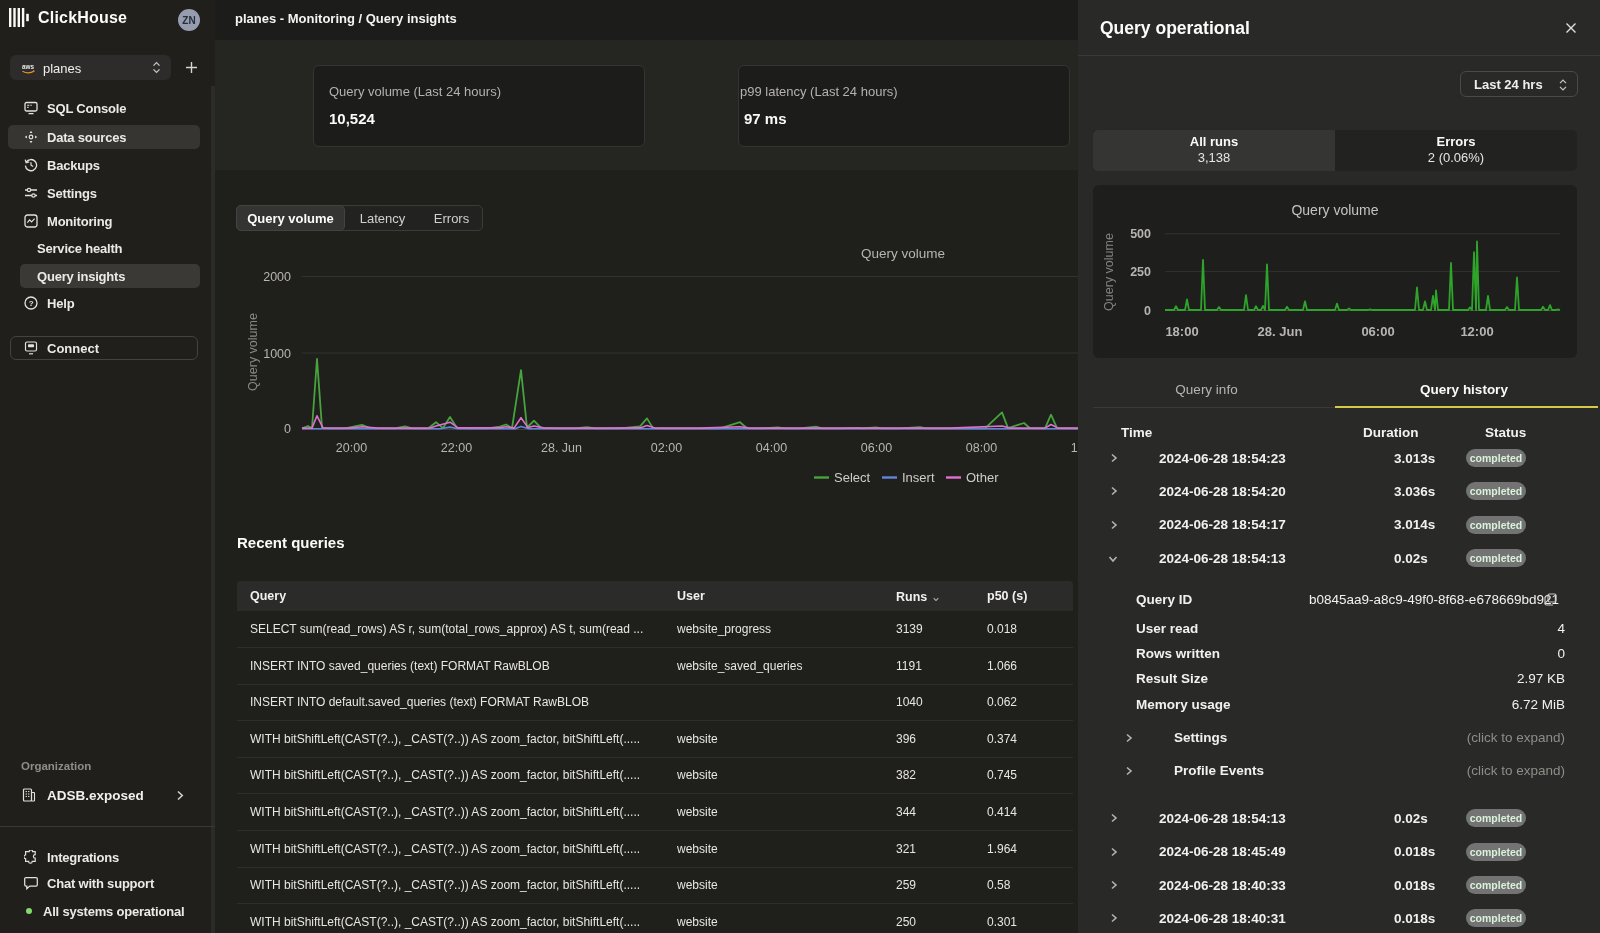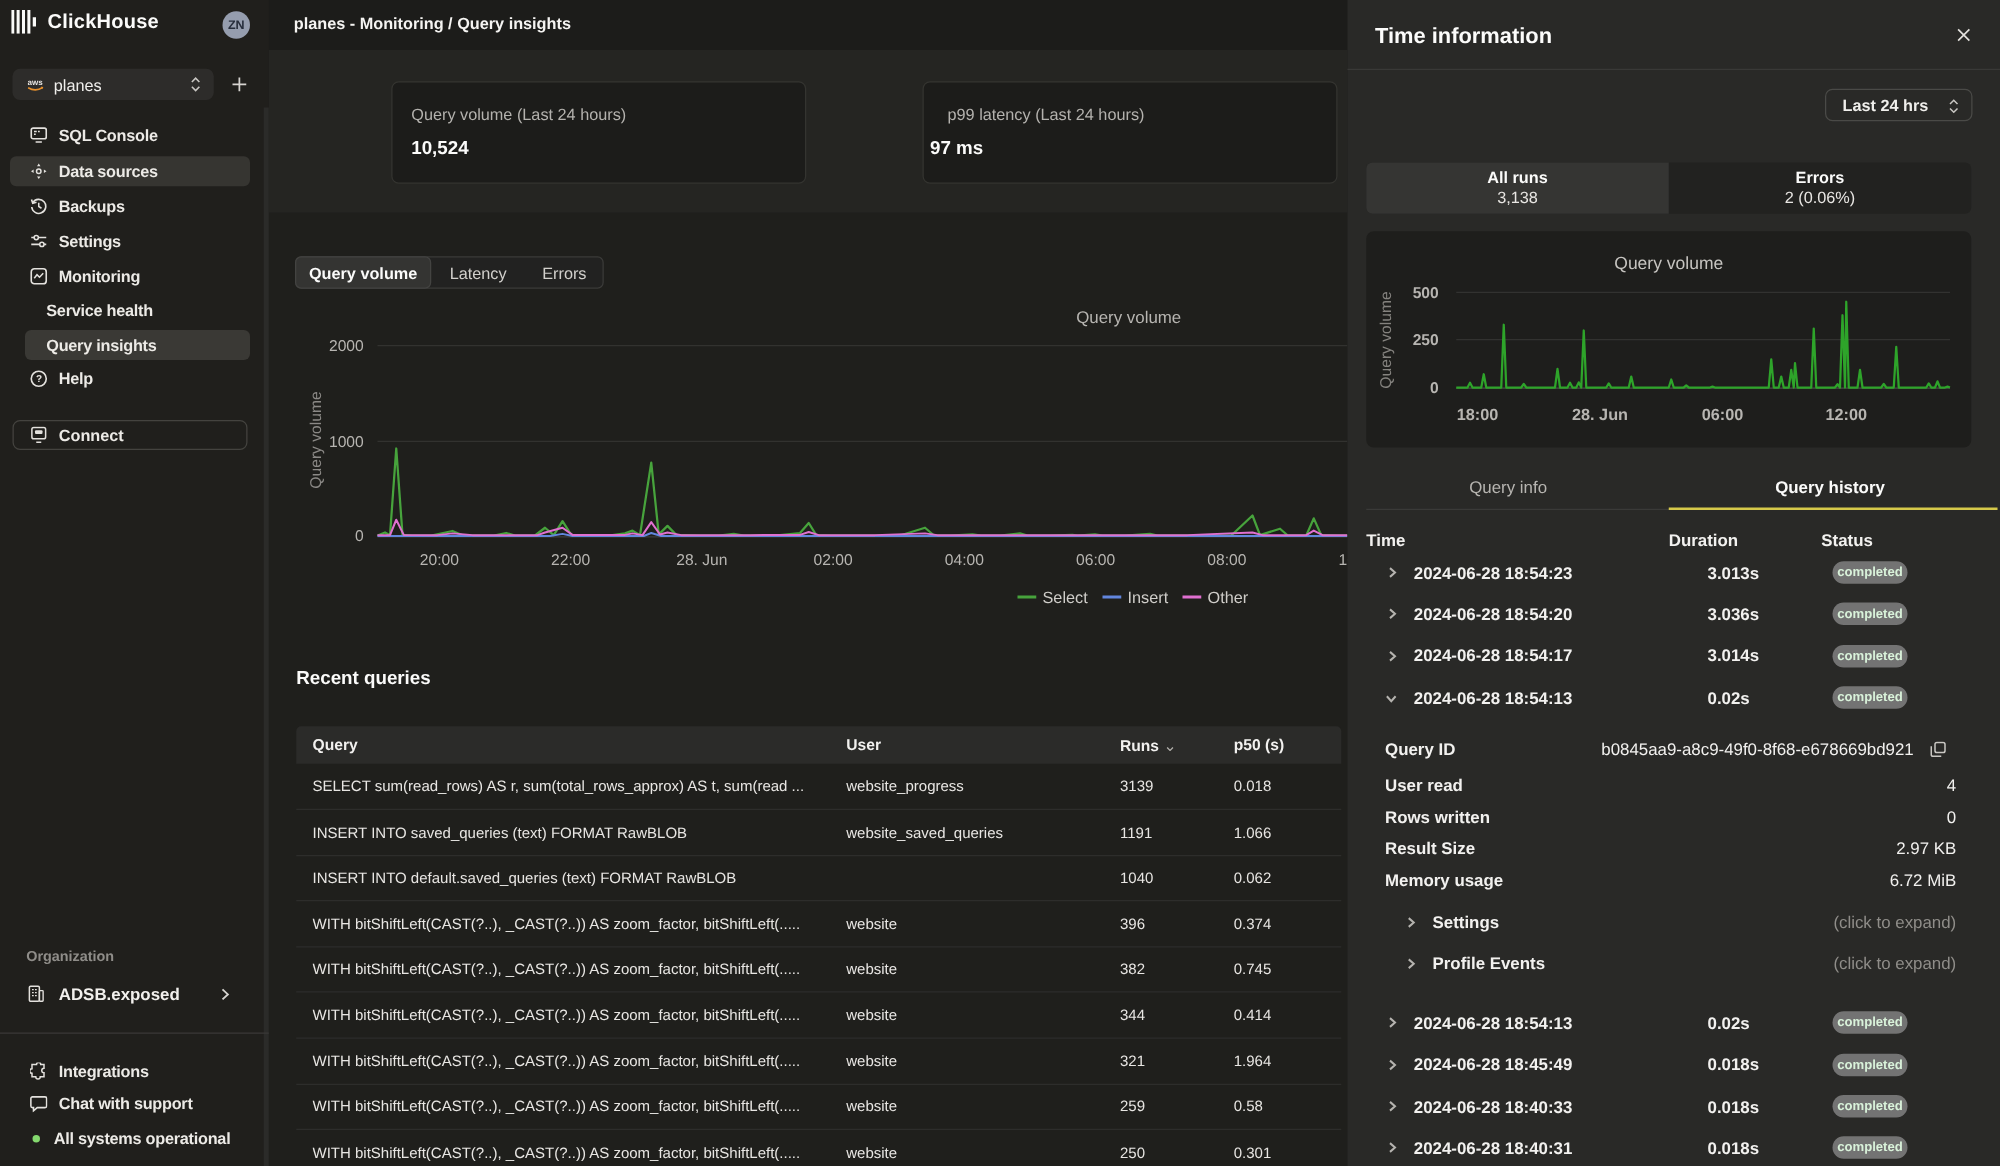--- a/index.html
+++ b/index.html
@@ -8,38 +8,38 @@
 #sidebar { position:absolute; left:0; top:0; width:215px; height:933px; background:#201f1c; }
 #main { position:absolute; left:215px; top:0; width:863px; height:933px; background:#1f1f1c; }
 #panel { position:absolute; left:1078px; top:0; width:522px; height:933px; background:#292927; }
 .navrow { position:absolute; left:0; width:215px; height:24px; }
 .navtext { position:absolute; left:47px; top:50%; transform:translateY(-50%); font-size:13px; font-weight:600; color:#eceae6; letter-spacing:-0.2px; }
 .navicon { position:absolute; left:24px; top:50%; transform:translateY(-50%); width:14px; height:14px; }
 .hl { background:#363531; border-radius:5px; }
 .qh { font-weight:700; color:#f2f1ef; }
 .trow { position:absolute; left:0; width:836px; height:37px; border-bottom:1px solid #2d2d2b; }
 .tc { position:absolute; top:50%; transform:translateY(-50%); white-space:nowrap; font-size:12px; }
-.hrow { position:absolute; font-size:13.5px; color:#f2f1ef; }
+.hrow { position:absolute; font-size:13.5px; color:#f2f1ef;margin-left:28px; }
 .pill { position:absolute; width:60px; height:18px; border-radius:9px; background:#737373; color:#d9f2da; font-size:10.5px; font-weight:600; display:flex; align-items:center; justify-content:center; }
 .chev { position:absolute; }
 </style>
 </head>
 <body>
 <div id="main">
 
   <div class="abs" style="left:0;top:0;width:863px;height:40px;background:#1c1c1a"></div>
   <div class="abs" style="left:20px;top:11px;font-size:13px;font-weight:700;color:#f5f4f2">planes - Monitoring / Query insights</div>
 
   <div class="abs" style="left:0;top:40px;width:863px;height:130px;background:#252522"></div>
   <div class="abs" style="left:98px;top:65px;width:332px;height:82px;background:#1c1c1a;border:1px solid #343430;border-radius:6px">
     <div class="abs" style="left:15px;top:18px;font-size:13px;color:#b4b2ae">Query volume (Last 24 hours)</div>
     <div class="abs" style="left:15px;top:44px;font-size:15px;font-weight:700;color:#fbfbfa">10,524</div>
   </div>
   <div class="abs" style="left:523px;top:65px;width:332px;height:82px;background:#1c1c1a;border:1px solid #343430;border-radius:6px">
-    <div class="abs" style="left:19px;top:18px;font-size:13px;color:#b4b2ae">p99 latency (Last 24 hours)</div>
+    <div class="abs" style="left:1px;top:18px;font-size:13px;color:#b4b2ae">p99 latency (Last 24 hours)</div>
     <div class="abs" style="left:5px;top:44px;font-size:15px;font-weight:700;color:#fbfbfa">97 ms</div>
   </div>
 
   <div class="abs" style="left:21px;top:205px;width:247px;height:26px;border:1px solid #3b3b39;border-radius:5px;background:#222221"></div>
   <div class="abs" style="left:21px;top:205px;width:109px;height:26px;background:#343432;border:1px solid #434341;border-radius:5px;display:flex;align-items:center;justify-content:center;font-size:13px;font-weight:700;color:#fbfbfa">Query volume</div>
   <div class="abs" style="left:130px;top:205px;width:75px;height:26px;display:flex;align-items:center;justify-content:center;font-size:13px;color:#d2d0cc">Latency</div>
   <div class="abs" style="left:205px;top:205px;width:63px;height:26px;display:flex;align-items:center;justify-content:center;font-size:13px;color:#d2d0cc">Errors</div>
 
   <svg class="abs" style="left:25px;top:240px" width="838" height="255" viewBox="240 240 838 255">
   <text x="903" y="258" font-size="13.5" fill="#b7b5b1" text-anchor="middle">Query volume</text>
@@ -247,21 +247,21 @@
         <path d="M2 1.5 h10 a1.3 1.3 0 0 1 1.3 1.3 v6 a1.3 1.3 0 0 1 -1.3 1.3 h-6.2 l-3 2.6 v-2.6 h-0.8 a1.3 1.3 0 0 1 -1.3 -1.3 v-6 a1.3 1.3 0 0 1 1.3 -1.3 Z" stroke="#e3e1dd" stroke-width="1.25" fill="none"></path>
       </svg>
     <span class="navtext">Chat with support</span>
   </div>
   <div class="navrow" style="top:899px">
     <div class="abs" style="left:26px;top:9px;width:6px;height:6px;border-radius:50%;background:#84d96e"></div>
     <span class="navtext" style="left:43px">All systems operational</span>
   </div>
 </div>
 <div id="panel">
-  <div class="abs" style="left:22px;top:18px;font-size:17.5px;font-weight:700;color:#fcfcfb">Time information</div>
+  <div class="abs" style="left:22px;top:18px;font-size:17.5px;font-weight:700;color:#fcfcfb">Query operational</div>
   <svg class="abs" style="left:487px;top:22px" width="12" height="12" viewBox="0 0 12 12">
       <path d="M1.5 1.5 L10.5 10.5 M10.5 1.5 L1.5 10.5" stroke="#e3e1dd" stroke-width="1.4"></path>
     </svg>
   <div class="abs" style="left:0;top:55px;width:522px;height:1px;background:#393937"></div>
   <div class="abs" style="left:382px;top:71px;width:118px;height:26px;border:1px solid #4a4a47;border-radius:6px">
     <div class="abs" style="left:13px;top:50%;transform:translateY(-50%);font-size:13px;font-weight:600;color:#f0efec">Last 24 hrs</div>
     <svg class="abs" style="right:10px;top:7px" width="8" height="12" viewBox="0 0 8 12">
         <path d="M1 4.2 L4 1.2 L7 4.2" stroke="#c9c7c3" stroke-width="1.2" fill="none"></path>
         <path d="M1 7.8 L4 10.8 L7 7.8" stroke="#c9c7c3" stroke-width="1.2" fill="none"></path>
       </svg>

